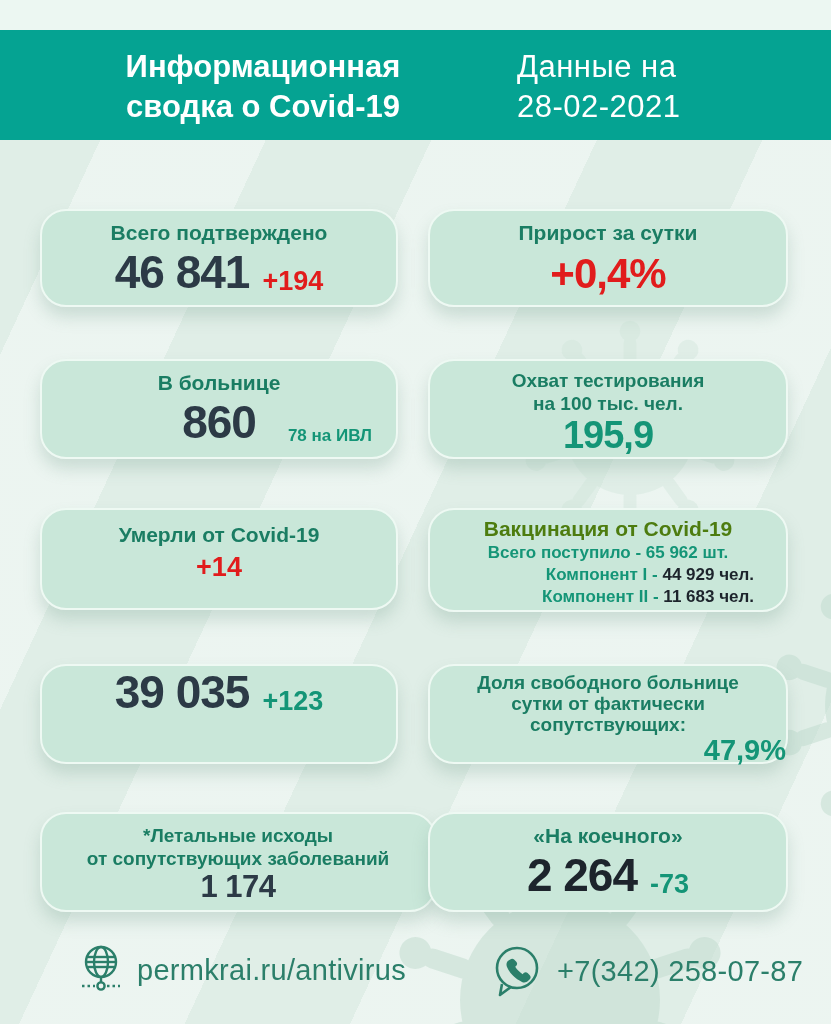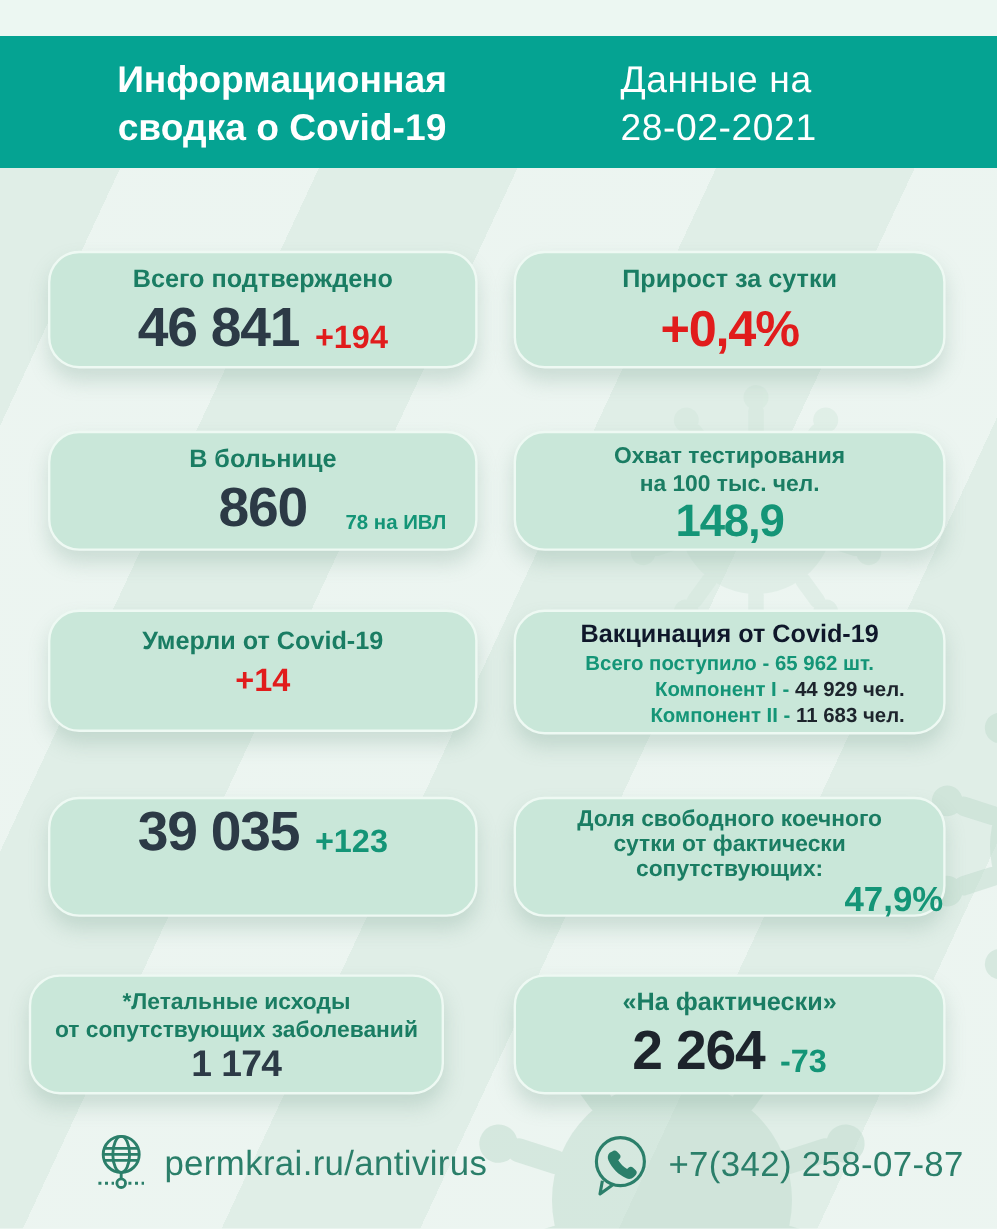--- a/index.html
+++ b/index.html
@@ -21,21 +21,21 @@
     position:absolute;top:0;left:0;right:0;height:30px;
     background:#ecf7f2;z-index:2;
   }
   .band{
     position:absolute;top:30px;left:0;right:0;height:110px;
     background:#05a392;z-index:3;
   }
   .band-title{
     position:absolute;left:0;top:17px;width:470px;
     text-align:center;color:#ffffff;
-    font-size:31px;line-height:40px;font-weight:700;
+    font-size:31px;line-height:40px;font-weight:700;padding-left:28px;
   }
   .band-date{
     position:absolute;left:517px;top:17px;
     color:#ffffff;font-size:31px;line-height:40px;font-weight:300;
     letter-spacing:0.5px;
   }
   .card{
     position:absolute;z-index:4;box-sizing:border-box;
     background:#c9e7d9;
     border:2px solid #eef9f3;
@@ -43,29 +43,29 @@
     box-shadow:0 10px 16px rgba(125,165,150,0.30);
   }
   .c1l{top:209px;left:40px;width:358px;height:98px;}
   .c1r{top:209px;left:428px;width:360px;height:98px;}
   .c2l{top:359px;left:40px;width:358px;height:100px;}
   .c2r{top:359px;left:428px;width:360px;height:100px;}
   .c3l{top:508px;left:40px;width:358px;height:102px;}
   .c3r{top:508px;left:428px;width:360px;height:104px;}
   .c4l{top:664px;left:40px;width:358px;height:100px;}
   .c4r{top:664px;left:428px;width:360px;height:100px;}
-  .c5l{top:812px;left:24px;width:346px;height:100px;}
+  .c5l{top:812px;left:40px;width:396px;height:100px;}
   .c5r{top:812px;left:428px;width:360px;height:100px;}
 
   .card-title{
     text-align:center;font-weight:700;color:#1a7d63;
     font-size:21px;line-height:26px;margin-top:9px;
   }
   .card-title.small{font-size:19px;line-height:23px;margin-top:7px;}
-  .card-title.dark{color:#0f172a;margin-top:6px;}
+  .card-title.dark{color:#4d7c0f;margin-top:6px;}
   .val-row{
     display:flex;justify-content:center;align-items:flex-end;
     gap:13px;margin-top:2px;
   }
   .big-num{
     font-size:46px;line-height:48px;font-weight:700;
     color:#2c3a46;letter-spacing:-1px;
   }
   .big-num.darker{color:#1d242c;}
   .delta{font-size:27px;line-height:30px;font-weight:700;margin-top:2px;}
@@ -169,21 +169,21 @@
     <div class="card-title">В больнице</div>
     <div class="val-row">
       <span class="big-num">860</span>
     </div>
     <div class="note">78 на ИВЛ</div>
   </div>
 
   <div class="card c2r">
     <div class="card-title small" style="margin-top:8px;">Охват тестирования</div>
     <div class="card-title small" style="margin-top:0;">на 100 тыс. чел.</div>
-    <div class="big-green">148,9</div>
+    <div class="big-green">195,9</div>
   </div>
 
   <div class="card c3l">
     <div class="card-title" style="margin-top:12px;">Умерли от Covid-19</div>
     <div class="val-row">
       <span class="delta red">+14</span>
     </div>
   </div>
 
   <div class="card c3r">
@@ -198,34 +198,34 @@
   </div>
 
   <div class="card c4l">
     <div class="val-row">
       <span class="big-num">39 035</span>
       <span class="delta green">+123</span>
     </div>
   </div>
 
   <div class="card c4r">
-    <div class="card-title small" style="margin-top:6px;line-height:21px;">Доля свободного коечного</div>
+    <div class="card-title small" style="margin-top:6px;line-height:21px;">Доля свободного больнице</div>
     <div class="card-title small" style="margin-top:0;line-height:21px;">сутки от фактически</div>
     <div class="card-title small" style="margin-top:0;line-height:21px;">сопутствующих:</div>
     <div class="pct-green">47,9%</div>
   </div>
 
   <div class="card c5l">
     <div class="card-title small" style="margin-top:10px;">*Летальные исходы</div>
     <div class="card-title small" style="margin-top:0;">от сопутствующих заболеваний</div>
     <div class="mid-num">1 174</div>
   </div>
 
   <div class="card c5r">
-    <div class="card-title">«На фактически»</div>
+    <div class="card-title">«На коечного»</div>
     <div class="val-row">
       <span class="big-num darker">2 264</span>
       <span class="delta green">-73</span>
     </div>
   </div>
 
   <div class="footer">
     <div class="footer-group fg-site">
       <svg width="42" height="52" viewBox="0 0 42 52" fill="none" stroke="#2b7f6a" stroke-width="2.4">
         <circle cx="21" cy="18" r="15"></circle>

